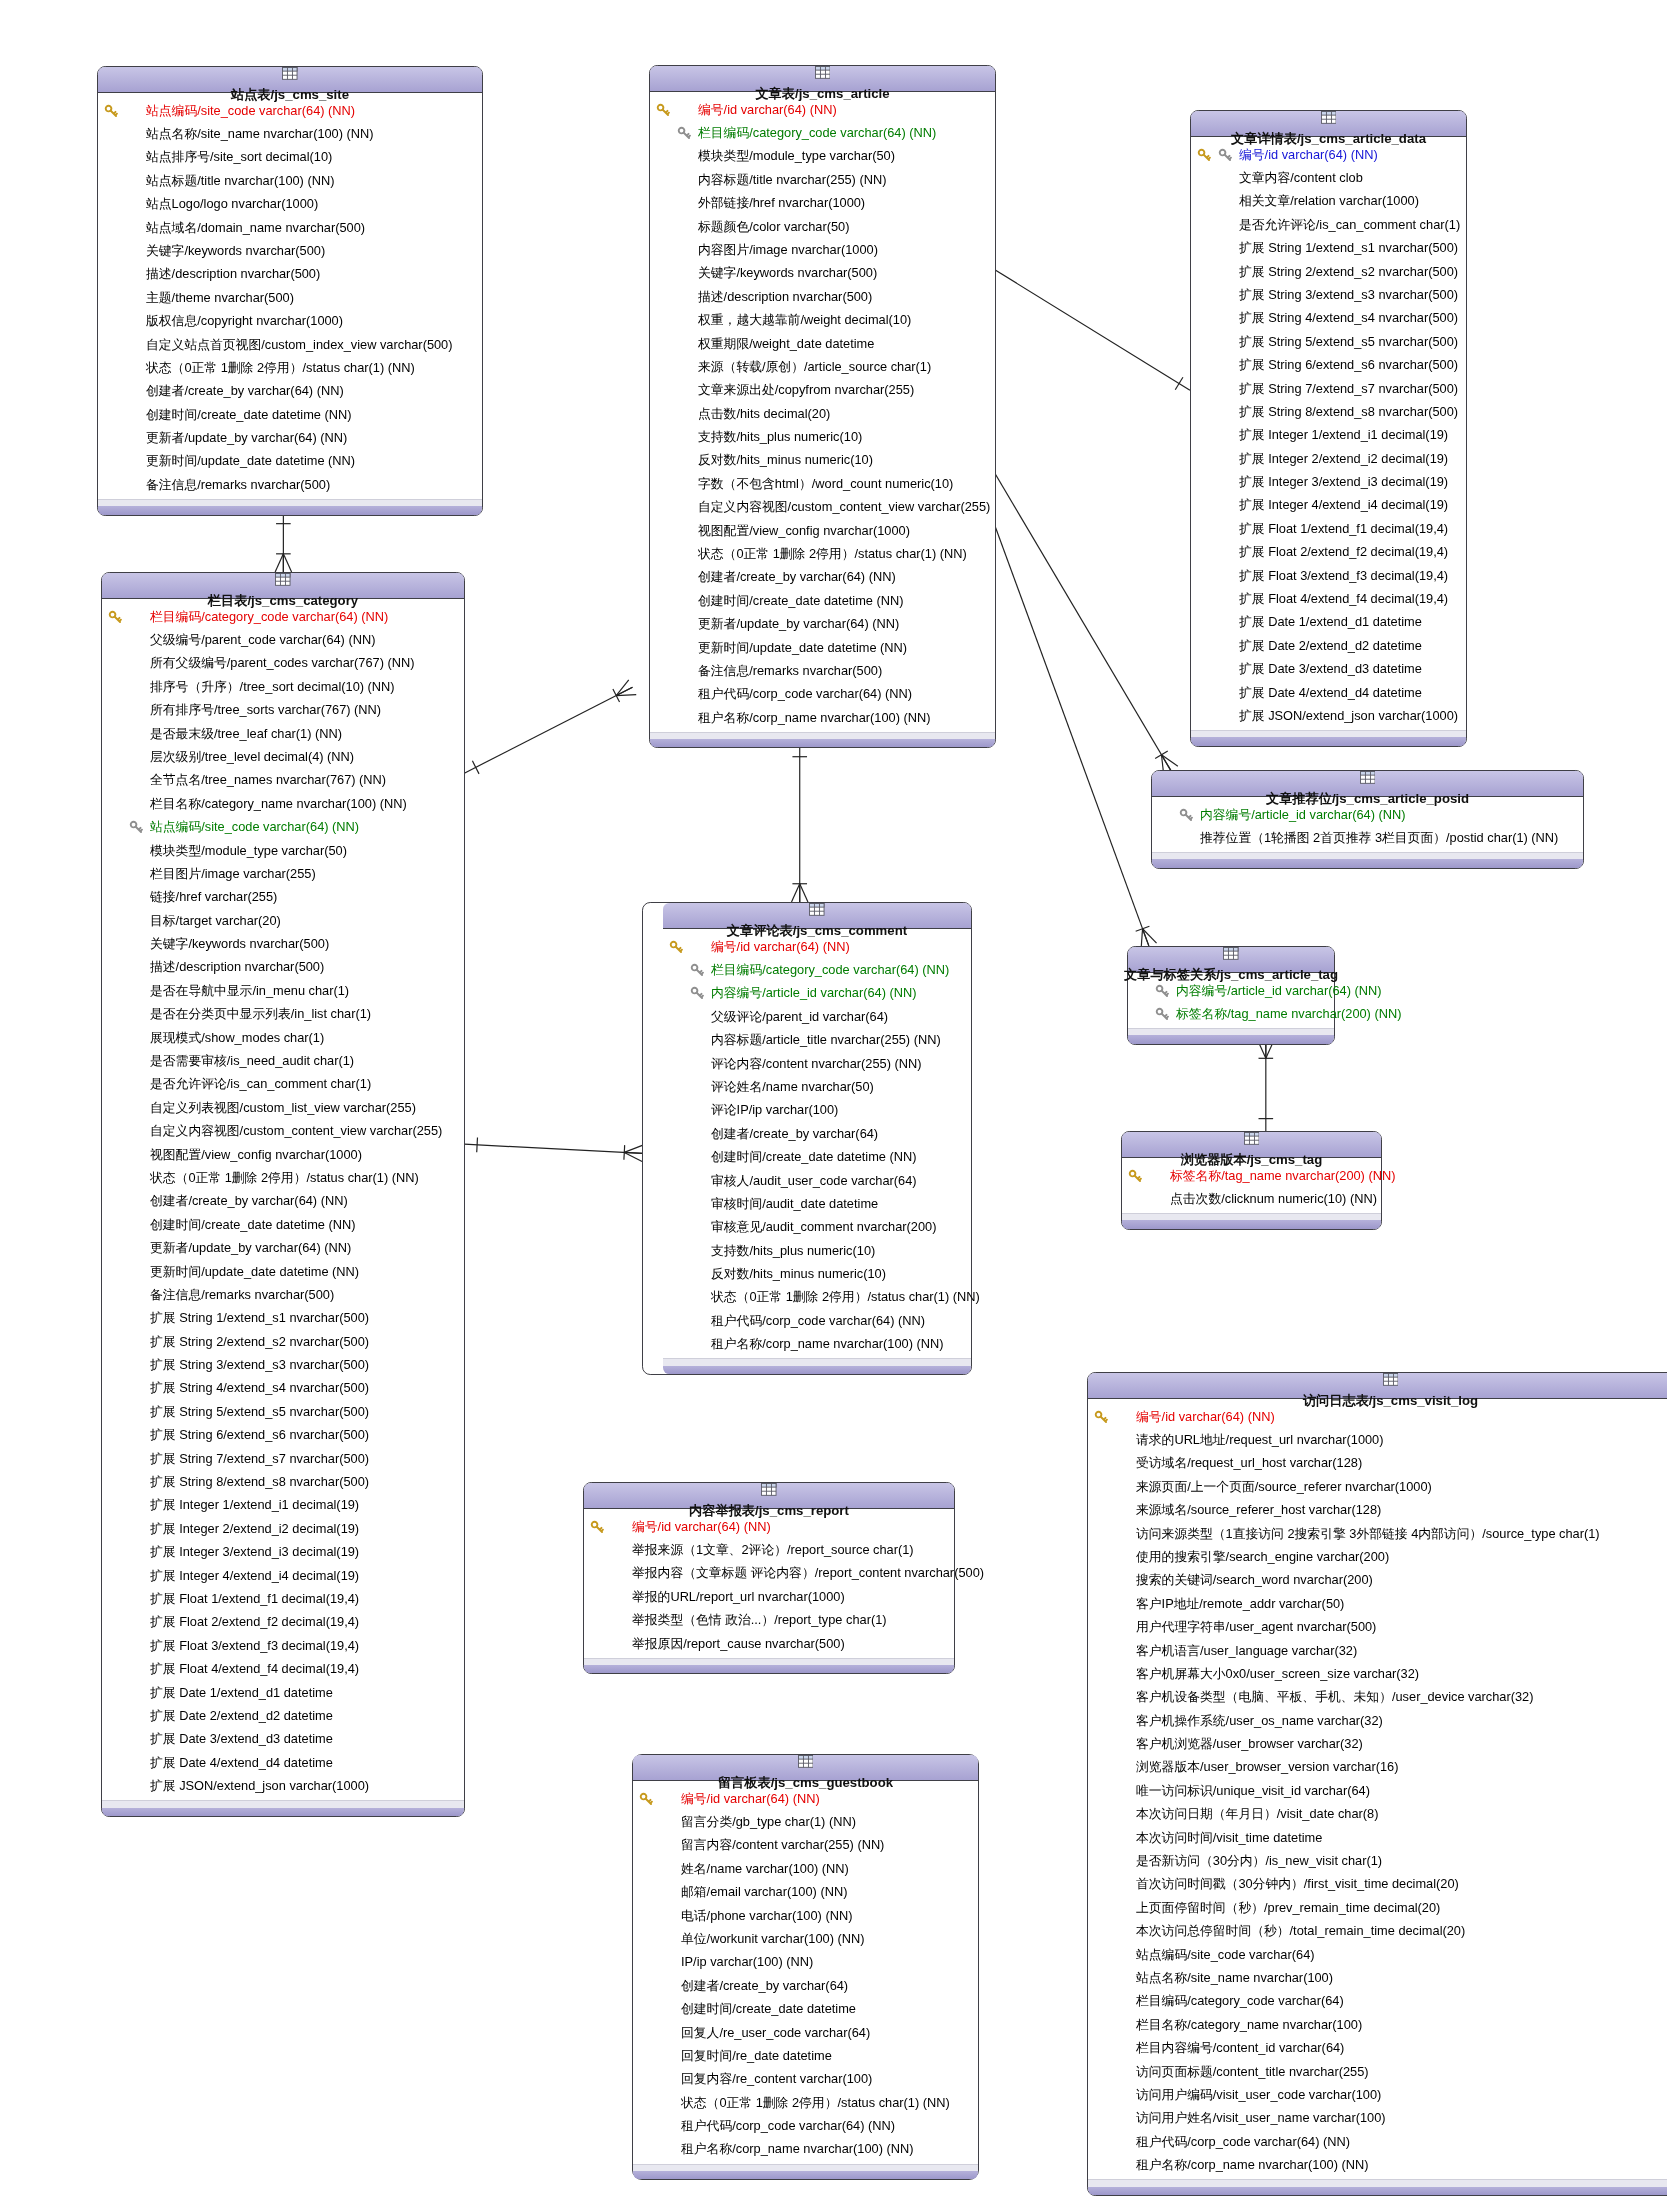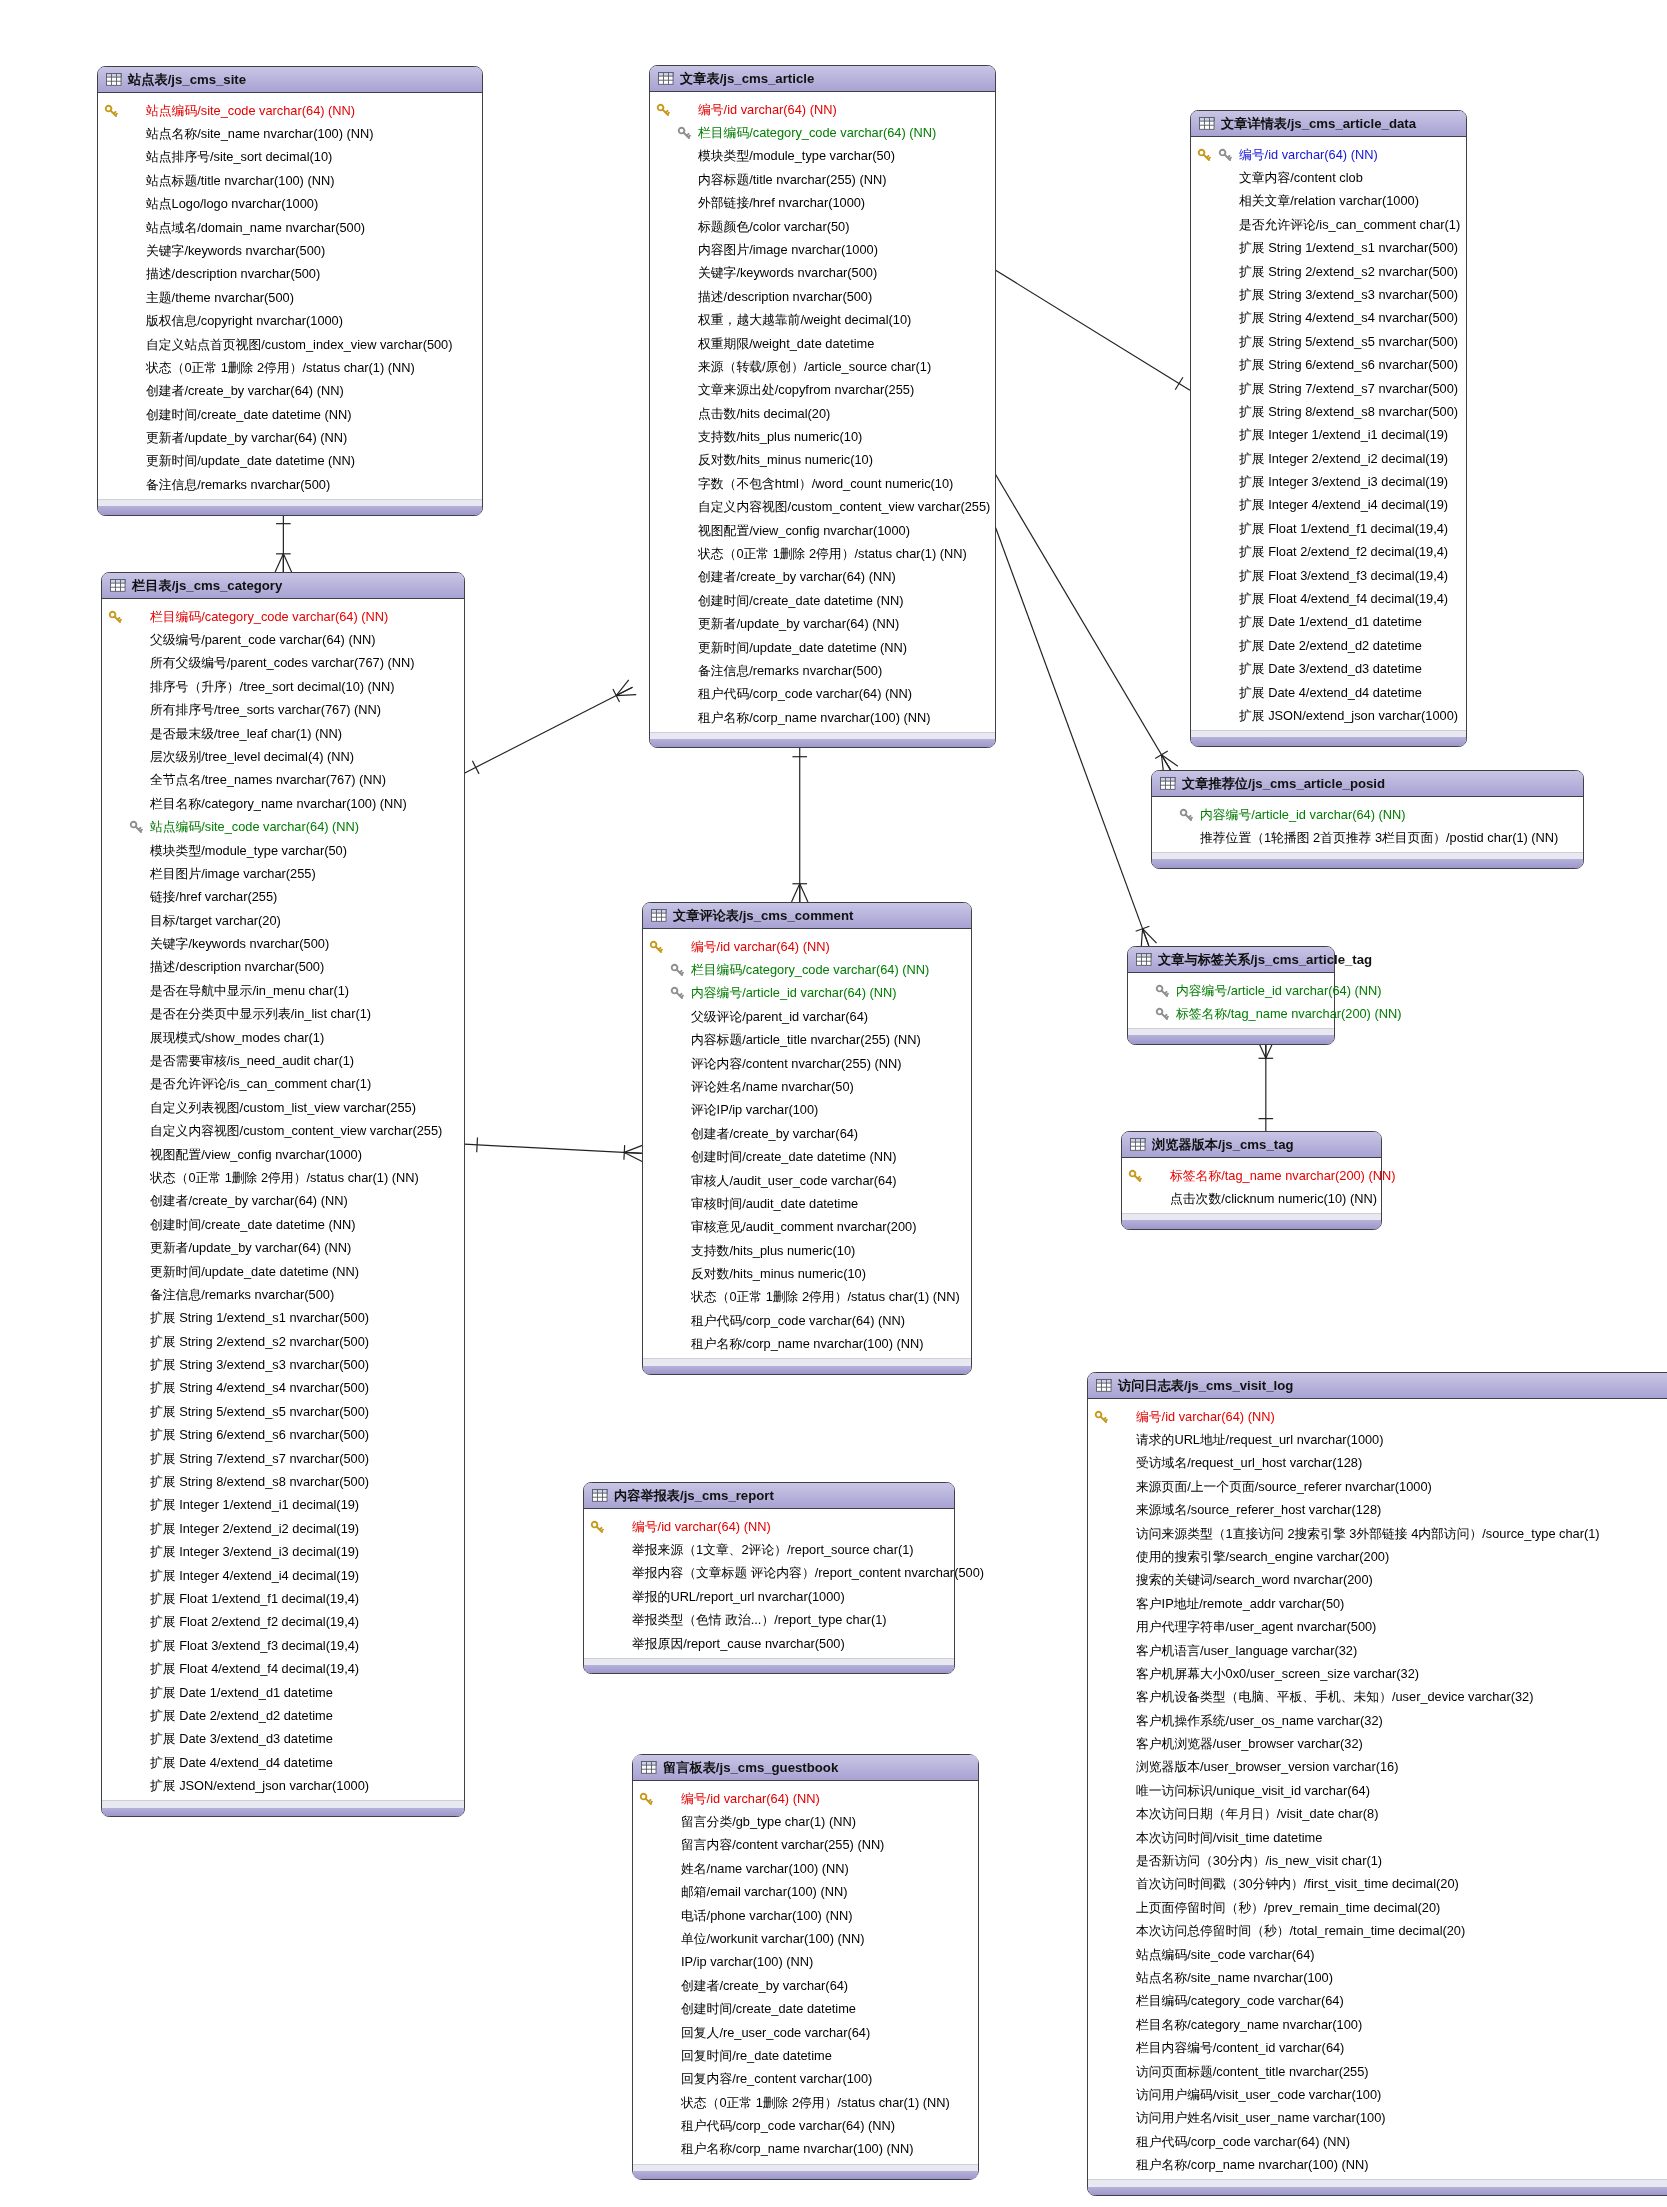--- a/index.html
+++ b/index.html
@@ -2,21 +2,21 @@
 <html style="font-size:14.6px"><head>
 <meta charset="utf-8">
 <style>
   html,body{margin:0;padding:0;background:#ffffff;}
   body{font-family:"Liberation Sans","DejaVu Sans",sans-serif;}
   #canvas{position:relative;width:1668px;height:2208px;background:#ffffff;overflow:hidden;}
   #connector-layer{position:absolute;left:0;top:0;z-index:1;pointer-events:none;}
   .table-card{position:absolute;z-index:2;border:1.4px solid #3f3f46;border-radius:8.2px;background:#ffffff;box-sizing:border-box;}
   .t-header{height:25px;display:flex;align-items:center;gap:6.4px;padding:0 8.2px;
             background:linear-gradient(#c8c5e6,#a7a2d2);border-bottom:1.4px solid #3f3f46;
-            border-radius:6.4px 6.4px 0 0;}
+            border-radius:6.4px 6.4px 0 0;flex-direction:column;}
   .t-title{font-size:13.2px;font-weight:bold;color:#111;white-space:nowrap;}
   .t-body{padding:4.6px 0 3.7px 0;}
   .t-row{position:relative;height:23.4px;line-height:23.4px;padding-left:48px;
          font-size:12.8px;color:#000;white-space:nowrap;}
   .t-row .ktxt{vertical-align:middle;}
   .t-row.pk .ktxt{color:#e50000;}
   .t-row.fk .ktxt{color:#007c00;}
   .t-row.pkfk .ktxt{color:#1515d6;}
   .keyicon{position:absolute;top:4.6px;width:14.6px;height:14.6px;}
   .keyicon.pos1{left:6.4px;}
@@ -290,21 +290,21 @@
         <div class="t-row"><span class="ktxt">扩展 Float 4/extend_f4 decimal(19,4)</span></div>
         <div class="t-row"><span class="ktxt">扩展 Date 1/extend_d1 datetime</span></div>
         <div class="t-row"><span class="ktxt">扩展 Date 2/extend_d2 datetime</span></div>
         <div class="t-row"><span class="ktxt">扩展 Date 3/extend_d3 datetime</span></div>
         <div class="t-row"><span class="ktxt">扩展 Date 4/extend_d4 datetime</span></div>
         <div class="t-row"><span class="ktxt">扩展 JSON/extend_json varchar(1000)</span></div>
       </div>
       <div class="t-footer-gray"></div>
       <div class="t-footer-lav"></div>
     </div>
-    <div class="table-card" style="left: 642px; top: 902px; width: 330px;">
+    <div class="table-card" style="left: 642px; top: 902px; width: 330px; padding-left: 20px;">
       <div class="t-header">
         <svg class="hdr-icon" viewBox="0 0 17 14" width="15.5" height="12.8">
           <rect x="0.5" y="0.5" width="16" height="13" fill="#ffffff" stroke="#5a5a66"></rect>
           <rect x="0.5" y="0.5" width="16" height="4" fill="#c9d4ea" stroke="#5a5a66"></rect>
           <line x1="6" y1="0.5" x2="6" y2="13.5" stroke="#5a5a66"></line>
           <line x1="11.5" y1="0.5" x2="11.5" y2="13.5" stroke="#5a5a66"></line>
           <line x1="0.5" y1="9" x2="16.5" y2="9" stroke="#5a5a66"></line>
         </svg>
         <span class="t-title">文章评论表/js_cms_comment</span>
       </div>

